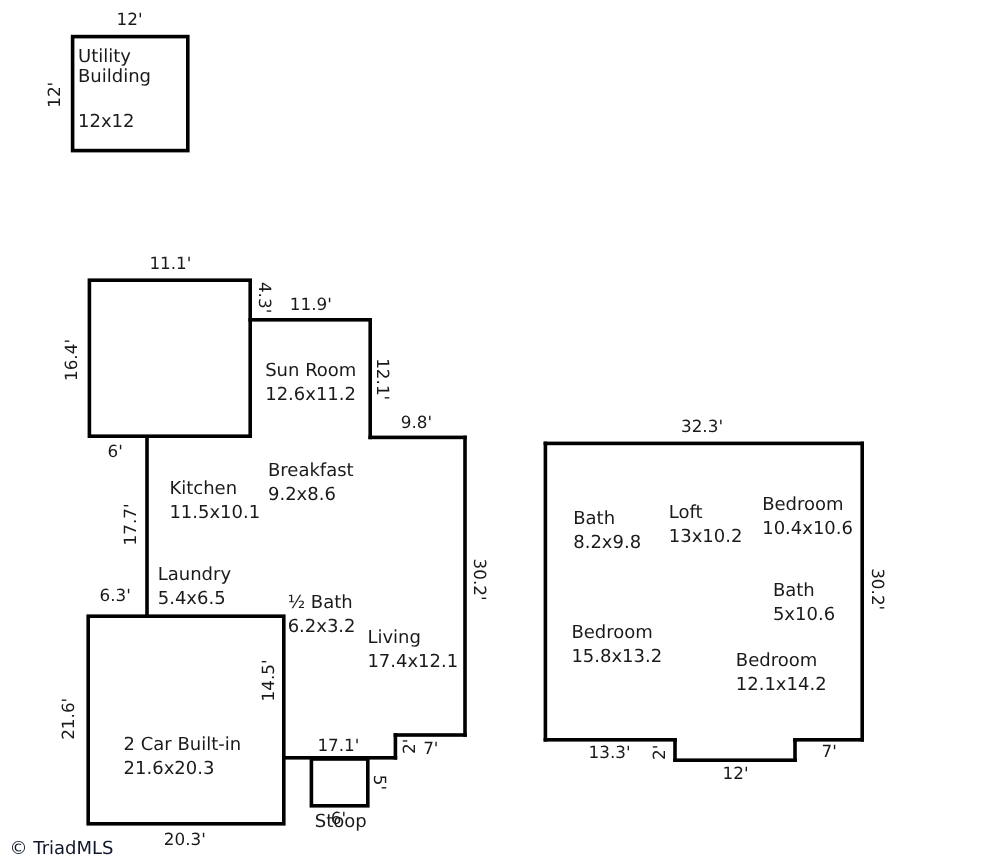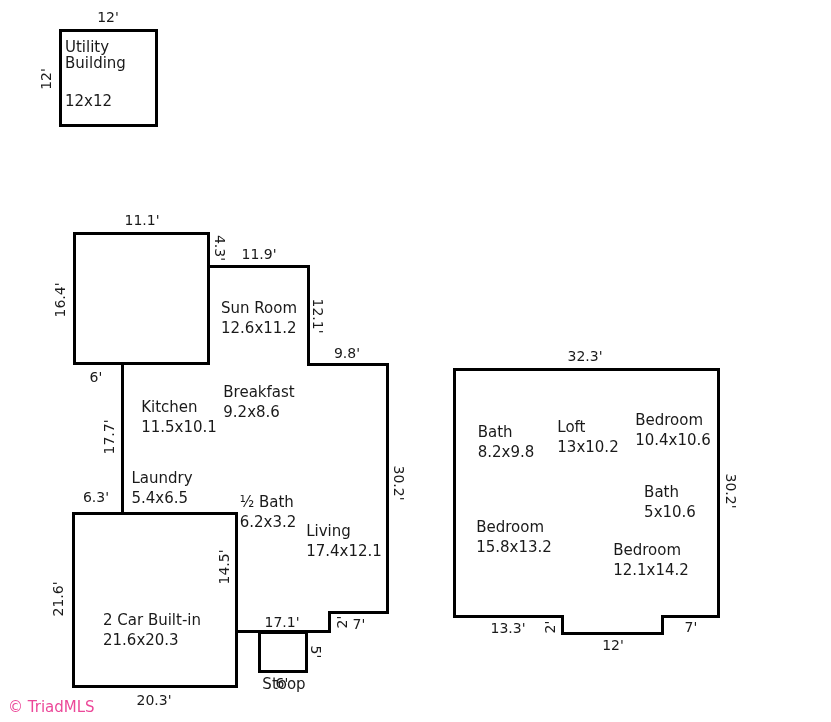--- a/index.html
+++ b/index.html
@@ -18,21 +18,21 @@
     text-align:left;font-size:15px;line-height:20px;white-space:nowrap;
   }
   .room.wrap{white-space:normal;width:84px;line-height:16px;}
   .room.wrap .dims{margin-top:22px;}
   .dim{
     position:absolute;transform:translate(-50%,-50%);
     font-size:14px;white-space:nowrap;
   }
   .dim.rot-ccw{transform:translate(-50%,-50%) rotate(-90deg);}
   .dim.rot-cw{transform:translate(-50%,-50%) rotate(90deg);}
-  .watermark{position:absolute;left:8px;top:698px;font-size:15px;color:#ec4899;}
+  .watermark{position:absolute;left:8px;top:698px;font-size:15px;color:#0f172a;}
 </style>
 </head>
 <body>
 
 <div id="canvas">
 
   <div class="outline" style="left:59px;top:29px;width:99px;height:98px;"></div>
   <div class="outline" style="left:73px;top:232px;width:137px;height:133px;"></div>
   <div class="outline" style="left:72px;top:512px;width:166px;height:176px;"></div>
   <div class="outline" style="left:258px;top:631px;width:50px;height:42px;"></div>

